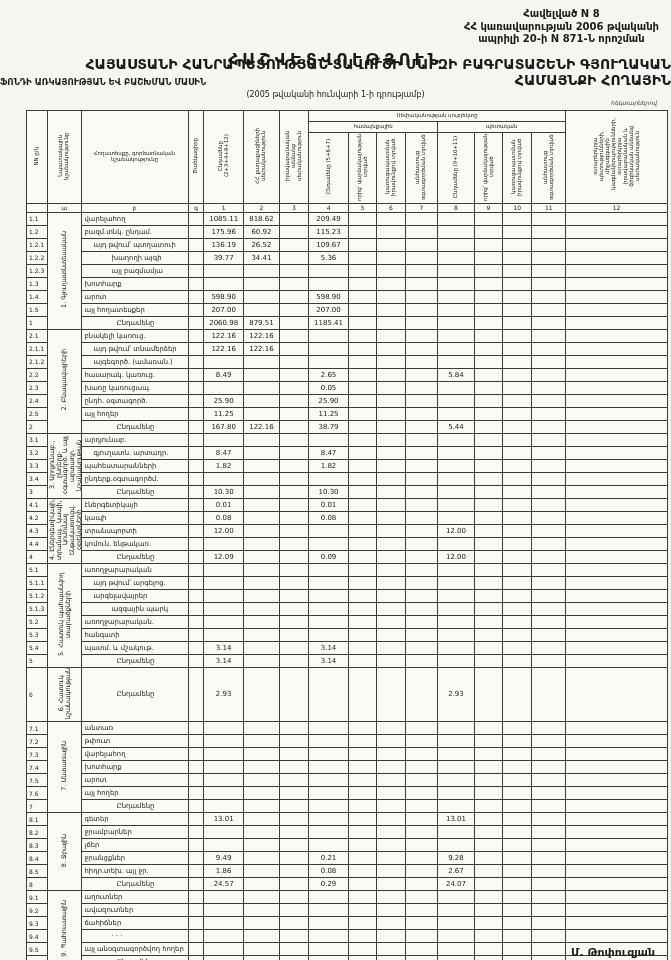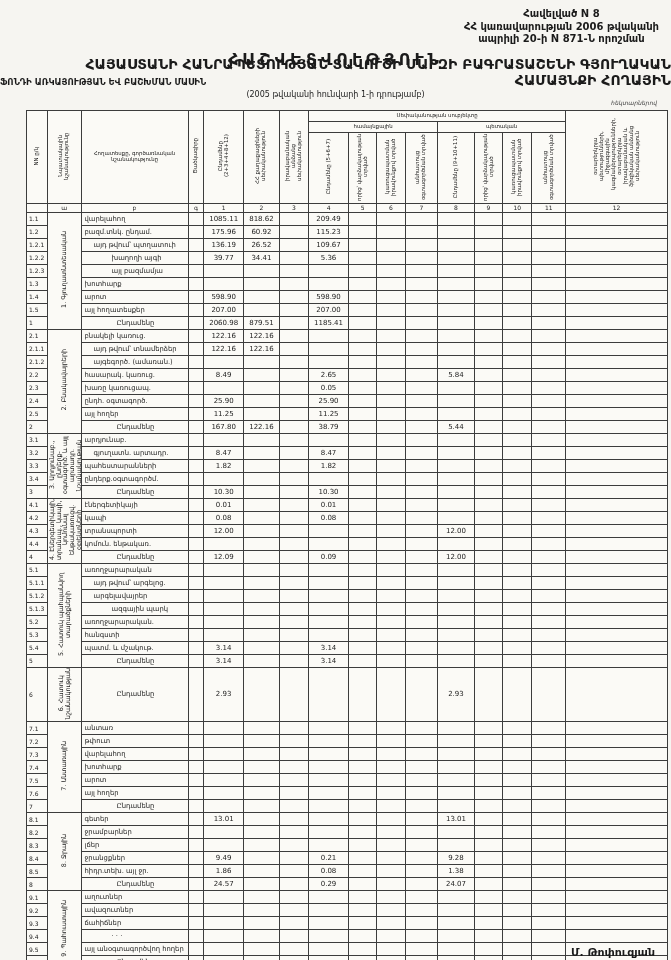--- a/index.html
+++ b/index.html
@@ -941,21 +941,21 @@
           <td class="num">8.5</td>
           <td class="lbl">հիդր.տեխ. այլ ջր.</td>
           <td></td>
           <td class="val">1.86</td>
           <td class="val"></td>
           <td class="val"></td>
           <td class="val">0.08</td>
           <td class="val"></td>
           <td class="val"></td>
           <td class="val"></td>
-          <td class="val">1.38</td>
+          <td class="val">2.67</td>
           <td class="val"></td>
           <td class="val"></td>
           <td class="val"></td>
           <td class="val"></td>
         </tr>
         <tr class="total-row">
           <td class="num">8</td>
           <td class="lbl">Ընդամենը</td>
           <td></td>
           <td class="val">24.57</td>

